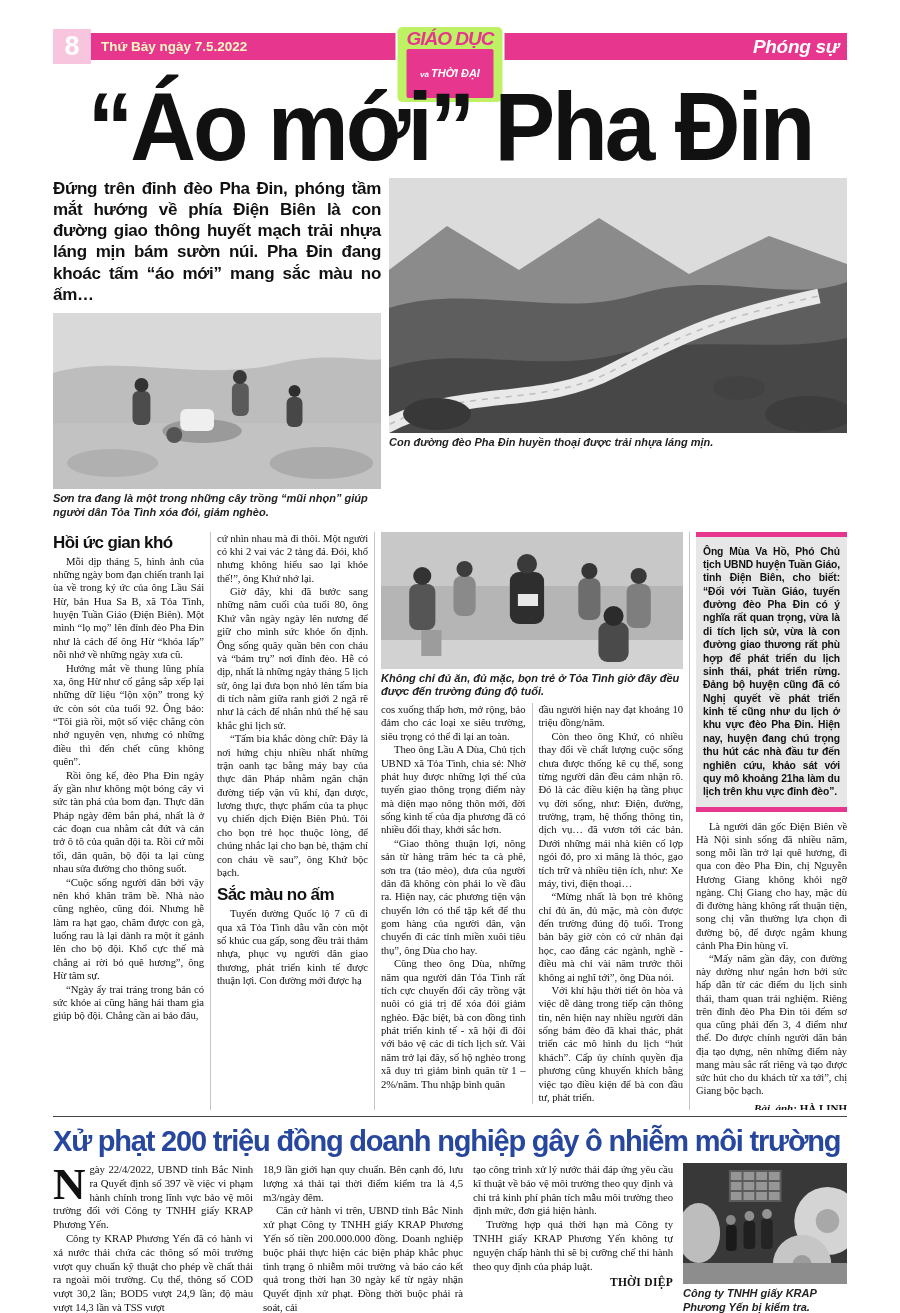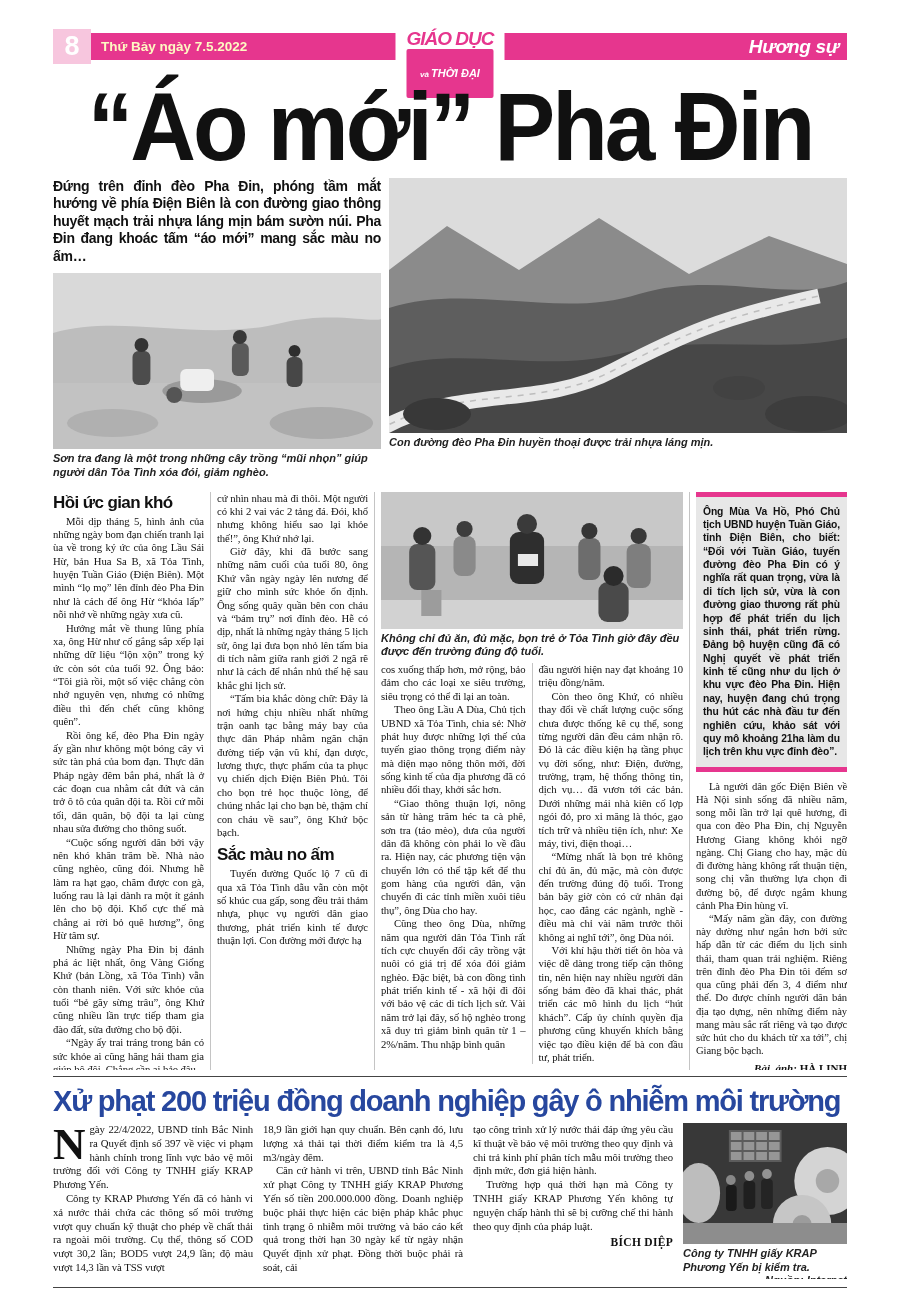--- a/index.html
+++ b/index.html
@@ -14,40 +14,40 @@
         font-family:"Liberation Serif",serif;color:#111;}
   .content{width:794px;margin:0 0 0 53px;}
 
   
   .topbar{margin-top:33px;height:27px;background:var(--accent-pink);position:relative;
           display:flex;align-items:center;}
   .pagenum-box{position:absolute;left:0;top:-4px;width:38px;height:35px;background:var(--pink-light);
           display:flex;align-items:center;justify-content:center;
           font-family:"Liberation Sans",sans-serif;font-weight:bold;font-size:27px;color:#fff;}
   .date{margin-left:48px;color:#fef9c3;font-family:"Liberation Sans",sans-serif;font-weight:bold;font-size:13.5px;}
-  .masthead{position:absolute;left:50%;transform:translateX(-50%);top:-6px;background:#ffffff;
+  .masthead{position:absolute;left:50%;transform:translateX(-50%);top:-6px;background:#bef264;
           border-radius:5px;padding:2px 9px 4px;text-align:center;box-shadow:0 0 0 2px #fff;}
   .m1{color:var(--accent-pink);font-family:"Liberation Sans",sans-serif;font-weight:bold;
       font-style:italic;font-size:19px;letter-spacing:-1px;line-height:1;}
   .m2{background:var(--accent-pink);color:#fff;font-family:"Liberation Sans",sans-serif;font-weight:bold;
       font-style:italic;font-size:11px;border-radius:2px;margin-top:1px;padding:18px 5px;line-height:1.15;}
   .m2 .amp{font-size:8px;margin-right:2px;}
   .section{margin-left:auto;margin-right:8px;color:#fff;font-family:"Liberation Sans",sans-serif;
       font-weight:bold;font-style:italic;font-size:19px;letter-spacing:-0.3px;}
 
   
   .headline{text-align:center;font-family:"Liberation Sans",sans-serif;font-weight:bold;
       font-size:91px;letter-spacing:-3px;margin:16px 0 6px;line-height:1.05;
       transform:scaleY(1.06);transform-origin:top center;white-space:nowrap;}
 
   
   .toprow{display:flex;gap:8px;margin-top:6px;}
   .left-col{width:328px;flex:none;}
   .right-col{flex:1;}
-  .lead{font-family:"Liberation Sans",sans-serif;font-weight:bold;font-size:14px;line-height:1.25;
+  .lead{font-family:"Liberation Sans",sans-serif;font-weight:bold;font-size:17px;line-height:1.25;
       text-align:justify;margin:0 0 8px;letter-spacing:-0.3px;}
   figure.photo{margin:0;background:#ccc;overflow:hidden;}
   figure.photo svg{display:block;width:100%;height:100%;}
   .field{height:176px;}
   .road{height:255px;}
   .cap{font-family:"Liberation Sans",sans-serif;font-weight:bold;font-style:italic;font-size:11px;
       color:#222;margin-top:3px;line-height:1.25;}
   .credit{text-align:right;margin-top:0;}
 
   
@@ -101,21 +101,21 @@
 
     <header class="topbar">
       <div class="pagenum-box">
         <span>8</span>
       </div>
       <div class="date">Thứ Bảy ngày 7.5.2022</div>
       <div class="masthead">
         <div class="m1">GIÁO DỤC</div>
         <div class="m2"><span class="amp">và</span><span>THỜI ĐẠI</span></div>
       </div>
-      <div class="section">Hương sự</div>
+      <div class="section">Phóng sự</div>
     </header>
 
     <h1 class="headline">“Áo mới” Pha Đin</h1>
 
     <div class="toprow">
       <div class="left-col">
         <p class="lead">Đứng trên đỉnh đèo Pha Đin, phóng tầm mắt hướng về phía Điện Biên là con đường giao thông huyết mạch trải nhựa láng mịn bám sườn núi. Pha Đin đang khoác tấm “áo mới” mang sắc màu no ấm…</p>
         <figure class="photo field">
           <svg viewBox="0 0 330 176" preserveAspectRatio="none">
             <rect width="330" height="176" fill="#d9d9d9"></rect>
@@ -156,21 +156,20 @@
 
     <div class="cols">
 
       <div class="textcol first">
         <h2 class="subhead firsthead">Hồi ức gian khó</h2>
         <div>
             <p class="para">Mỗi dịp tháng 5, hình ảnh của những ngày bom đạn chiến tranh lại ùa về trong ký ức của ông Lầu Sái Hừ, bản Hua Sa B, xã Tỏa Tình, huyện Tuần Giáo (Điện Biên). Một mình “lọ mọ” lên đỉnh đèo Pha Đin như là cách để ông Hừ “khóa lấp” nỗi nhớ về những ngày xưa cũ.</p>
             <p class="para">Hướng mắt về thung lũng phía xa, ông Hừ như cố gắng sắp xếp lại những dữ liệu “lộn xộn” trong ký ức còn sót của tuổi 92. Ông bảo: “Tôi già rồi, một số việc chẳng còn nhớ nguyên vẹn, nhưng có những điều thì đến chết cũng không quên”.</p>
             <p class="para">Rồi ông kể, đèo Pha Đin ngày ấy gần như không một bóng cây vì sức tàn phá của bom đạn. Thực dân Pháp ngày đêm bắn phá, nhất là ở các đoạn cua nhằm cắt đứt và cản trở ô tô của quân đội ta. Rồi cứ mỗi tối, dân quân, bộ đội ta lại cùng nhau sửa đường cho thông suốt.</p>
             <p class="para">“Cuộc sống người dân bởi vậy nên khó khăn trăm bề. Nhà nào cũng nghèo, cũng đói. Nhưng hễ làm ra hạt gạo, chăm được con gà, luống rau là lại dành ra một ít gánh lên cho bộ đội. Khổ cực thế mà chẳng ai rời bỏ quê hương”, ông Hừ tâm sự.</p>
-            <p class="para">Những ngày Pha Đin bị đánh phá ác liệt nhất, ông Vàng Giống Khứ (bản Lồng, xã Tỏa Tình) vẫn còn thanh niên. Với sức khỏe của tuổi “bẻ gãy sừng trâu”, ông Khứ cũng nhiều lần trực tiếp tham gia đào đất, sửa đường cho bộ đội.</p>
             <p class="para">“Ngày ấy trai tráng trong bản có sức khỏe ai cũng hăng hái tham gia giúp bộ đội. Chẳng cần ai bảo đâu,</p>
           </div>
       </div>
 
       <div class="textcol">
         <div>
             <p class="para cont">cứ nhìn nhau mà đi thôi. Một người có khi 2 vai vác 2 tảng đá. Đói, khổ nhưng không hiểu sao lại khỏe thế!”, ông Khứ nhớ lại.</p>
             <p class="para">Giờ đây, khi đã bước sang những năm cuối của tuổi 80, ông Khứ vẫn ngày ngày lên nương để giữ cho mình sức khỏe ổn định. Ông sống quây quần bên con cháu và “bám trụ” nơi đỉnh đèo. Hễ có dịp, nhất là những ngày tháng 5 lịch sử, ông lại đưa bọn nhỏ lên tấm bia di tích nằm giữa ranh giới 2 ngã rẽ như là cách để nhắn nhủ thế hệ sau khắc ghi lịch sử.</p>
             <p class="para">“Tấm bia khắc dòng chữ: Đây là nơi hứng chịu nhiều nhất những trận oanh tạc bằng máy bay của thực dân Pháp nhằm ngăn chặn đường tiếp vận vũ khí, đạn dược, lương thực, thực phẩm của ta phục vụ chiến dịch Điện Biên Phủ. Tôi cho bọn trẻ học thuộc lòng, để chúng nhắc lại cho bạn bè, thậm chí con cháu về sau”, ông Khứ bộc bạch.</p>
           </div>
@@ -249,21 +248,21 @@
           <div>
               <p class="para cont">18,9 lần giới hạn quy chuẩn. Bên cạnh đó, lưu lượng xả thải tại thời điểm kiểm tra là 4,5 m3/ngày đêm.</p>
               <p class="para">Căn cứ hành vi trên, UBND tỉnh Bắc Ninh xử phạt Công ty TNHH giấy KRAP Phương Yến số tiền 200.000.000 đồng. Doanh nghiệp buộc phải thực hiện các biện pháp khắc phục tình trạng ô nhiễm môi trường và báo cáo kết quả trong thời hạn 30 ngày kể từ ngày nhận Quyết định xử phạt. Đồng thời buộc phải rà soát, cải</p>
             </div>
         </div>
         <div class="b-col">
           <div>
               <p class="para cont">tạo công trình xử lý nước thải đáp ứng yêu cầu kĩ thuật về bảo vệ môi trường theo quy định và chi trả kinh phí phân tích mẫu môi trường theo định mức, đơn giá hiện hành.</p>
               <p class="para">Trường hợp quá thời hạn mà Công ty TNHH giấy KRAP Phương Yến không tự nguyện chấp hành thì sẽ bị cưỡng chế thi hành theo quy định của pháp luật.</p>
             </div>
-          <p class="b-byline">BÍCH DIỆP</p>
+          <p class="b-byline">THỜI DIỆP</p>
         </div>
         <div class="b-photo-wrap">
           <figure class="photo factory">
             <svg viewBox="0 0 168 121" preserveAspectRatio="none">
               <rect width="168" height="121" fill="#383838"></rect>
               <rect x="48" y="8" width="52" height="30" fill="#969696"></rect>
               <path d="M48 8 h52 v30 h-52 Z M48 18 h52 M48 28 h52 M61 8 v30 M74 8 v30 M87 8 v30" stroke="#5c5c5c" stroke-width="2" fill="none"></path>
               <circle cx="148" cy="58" r="34" fill="#d4d4d4"></circle>
                 <circle cx="148" cy="58" r="12" fill="#a8a8a8"></circle>
               <circle cx="122" cy="102" r="30" fill="#c6c6c6"></circle>

